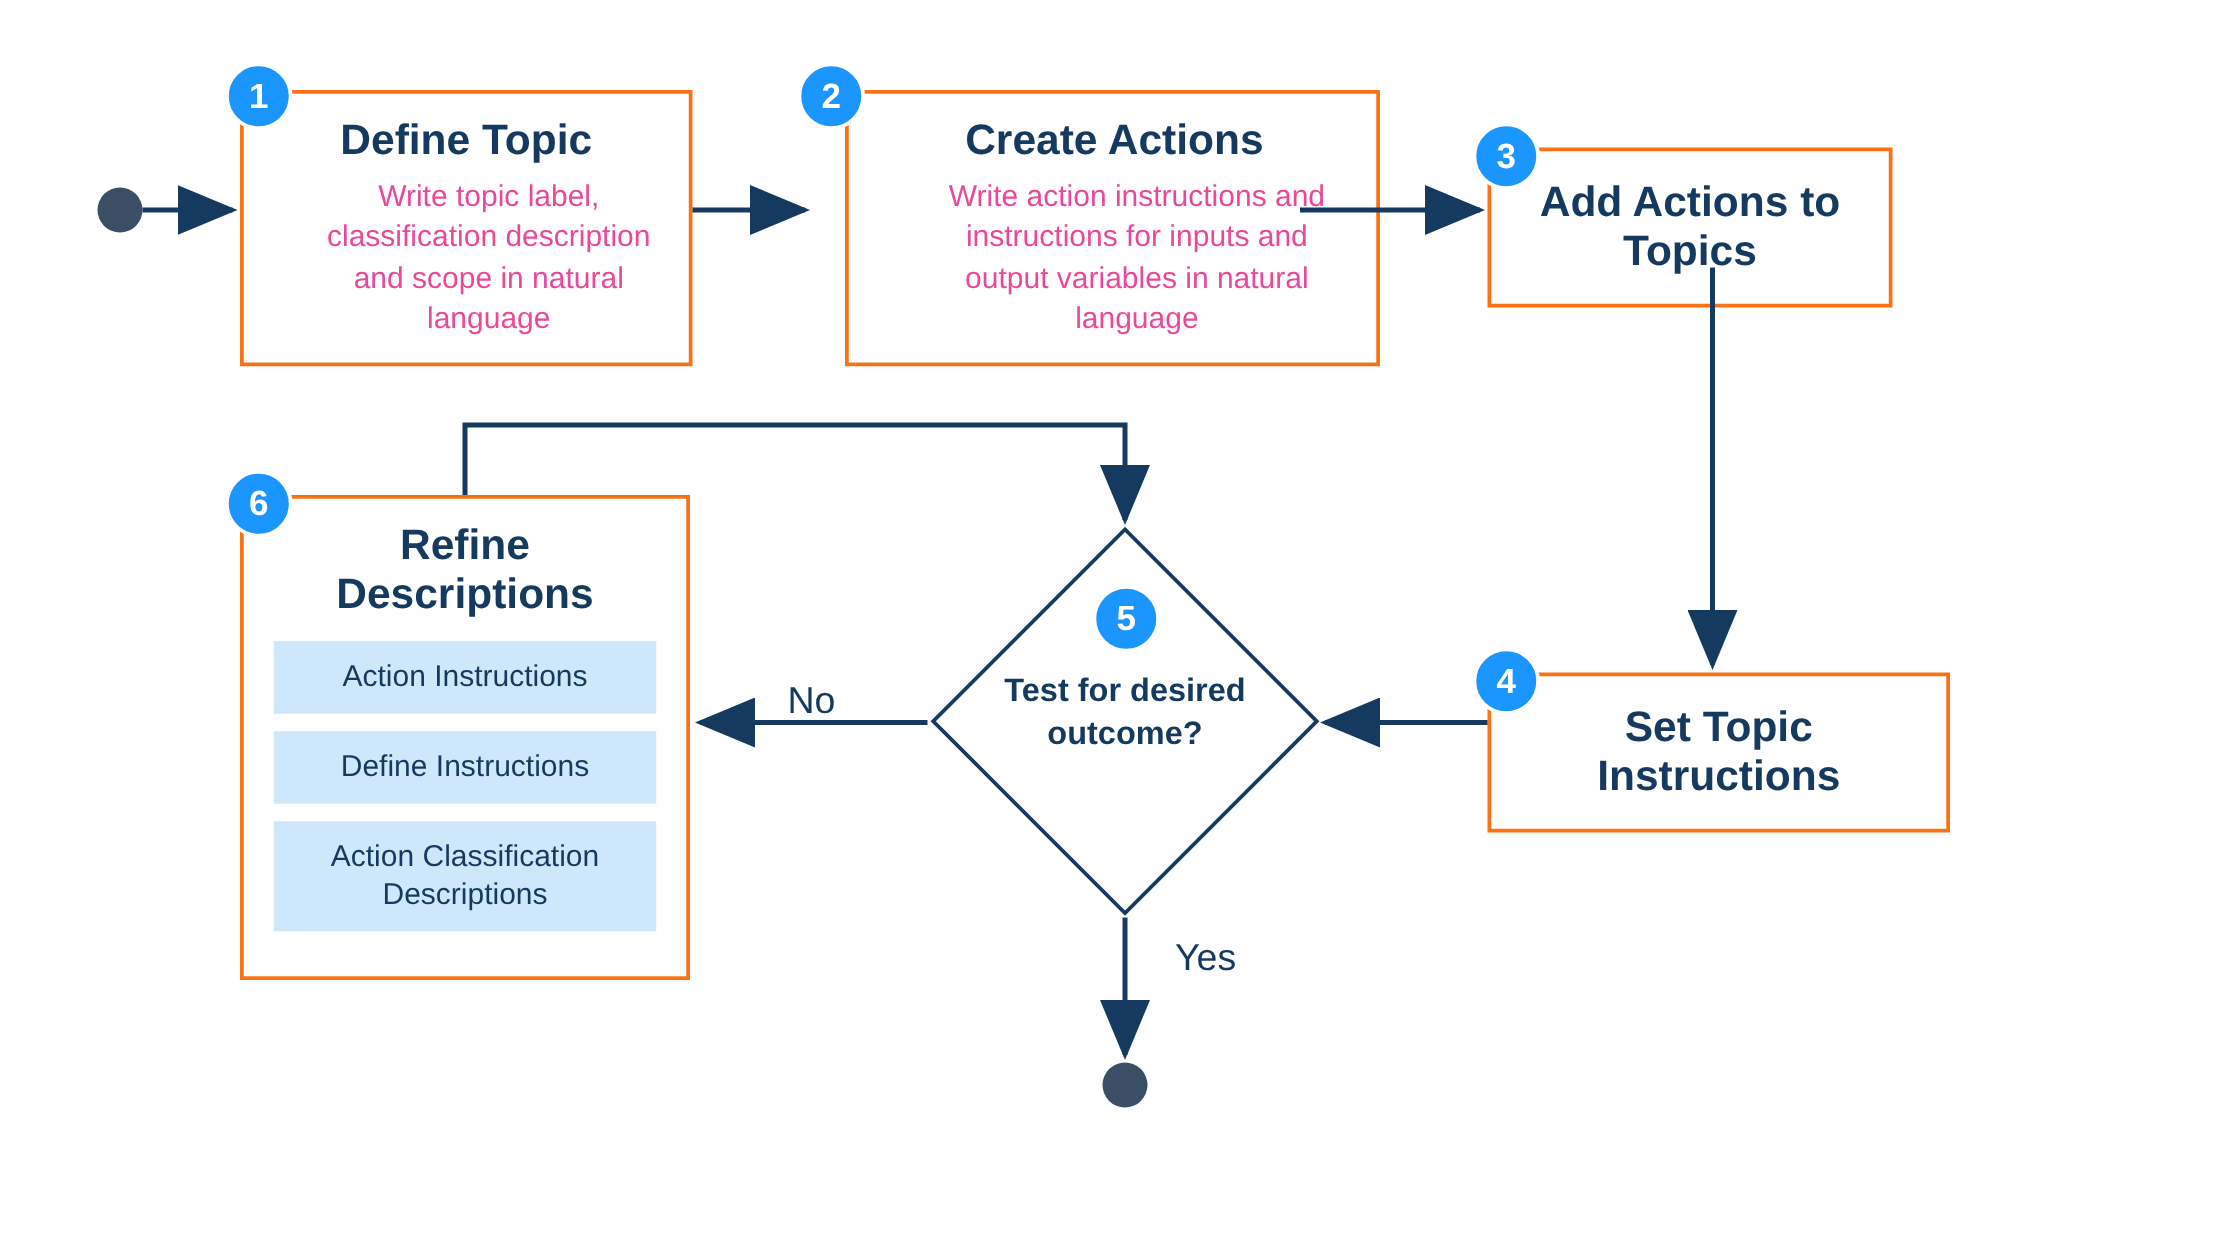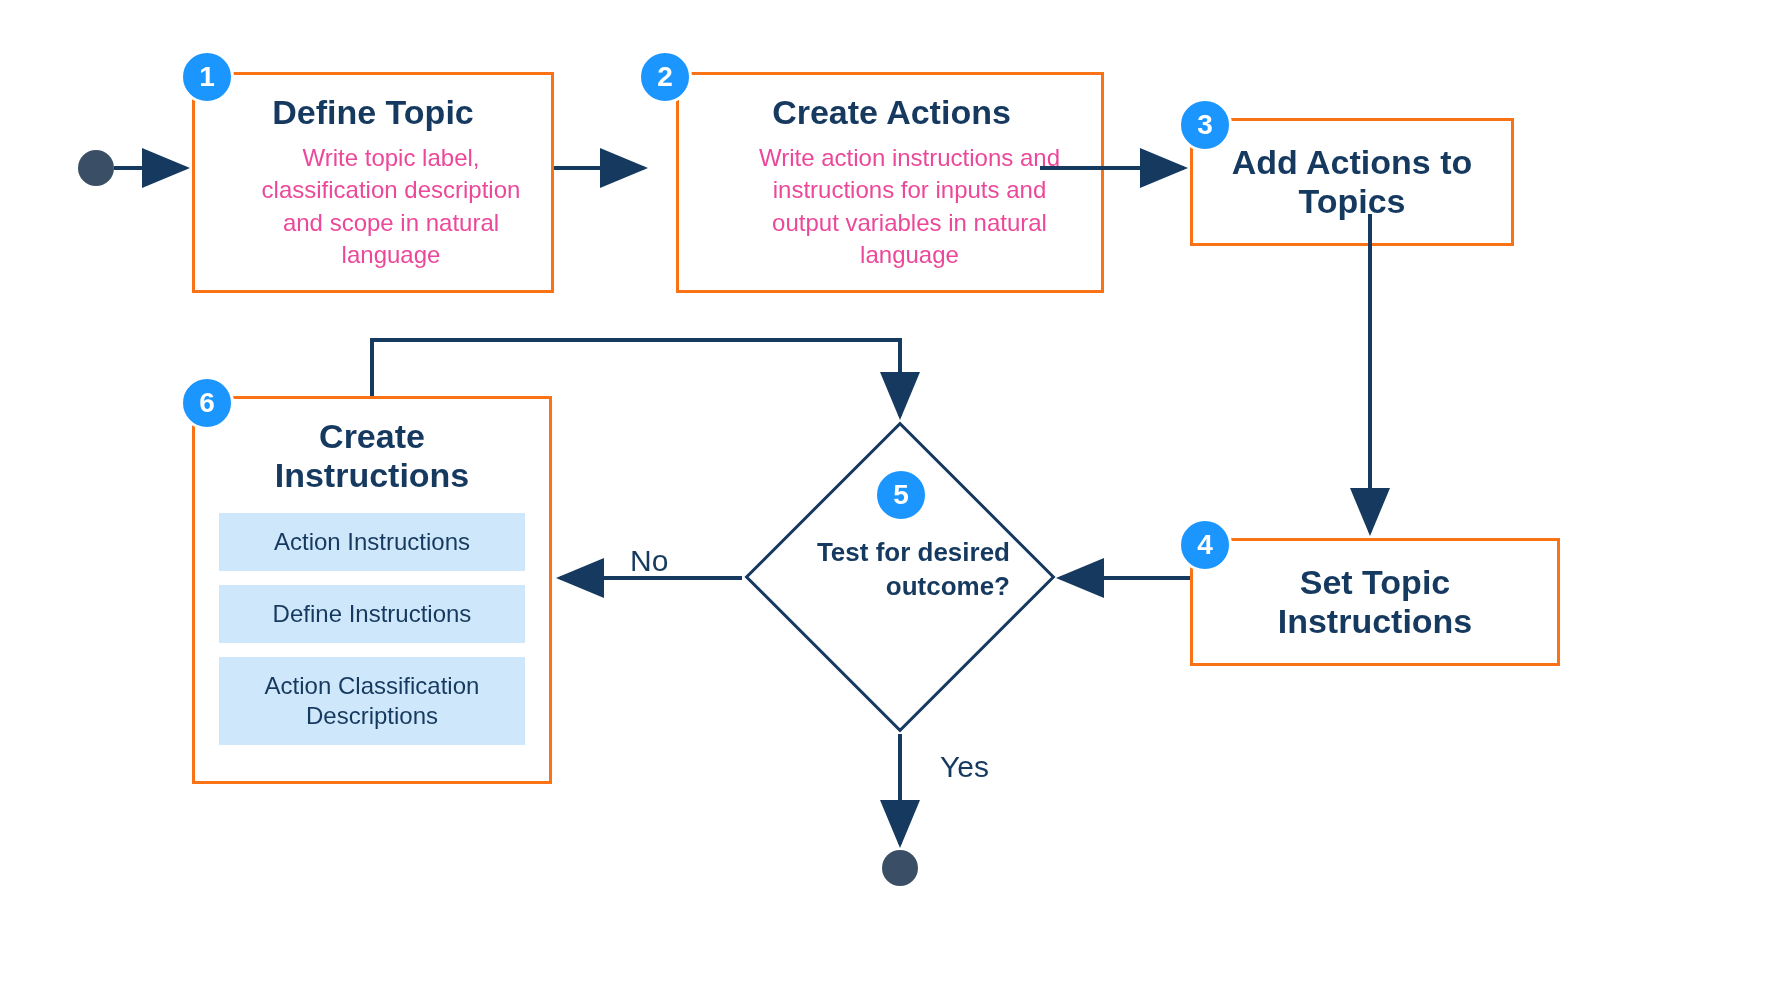--- a/index.html
+++ b/index.html
@@ -54,21 +54,21 @@
       position: absolute;
       width: 220px;
       height: 220px;
       transform: rotate(45deg);
       border: 3px solid #163a5f;
       background: #fff;
     }
     .diamond-content {
       position: absolute;
       width: 220px;
-      text-align: right;
+      text-align: center;
       color: #163a5f;
       font-weight: 700;
       font-size: 26px;
       line-height: 1.3;
       z-index: 5;
     }
     .start-dot, .end-dot {
       position: absolute;
       width: 36px;
       height: 36px;
@@ -123,21 +123,21 @@
   <div class="box" style="left:1190px; top:538px; width:370px; padding:22px 24px;">
     <div class="box-title" style="margin-bottom:0;">Set Topic Instructions</div>
   </div>
   <div class="badge" style="left:1178px; top:518px;">4</div>
 
   <div class="diamond" style="left:790px; top:467px;"></div>
   <div class="diamond-content" style="left:790px; top:536px;">Test for desired outcome?</div>
   <div class="badge" style="left:874px; top:468px; z-index:12;">5</div>
 
   <div class="box" style="left:192px; top:396px; width:360px; padding-bottom:22px;">
-    <div class="box-title" style="margin-bottom:18px;">Create Instructions</div>
+    <div class="box-title" style="margin-bottom:18px;">Refine Descriptions</div>
     <div class="refine-item">Action Instructions</div>
     <div class="refine-item">Define Instructions</div>
     <div class="refine-item">Action Classification Descriptions</div>
   </div>
   <div class="badge" style="left:180px; top:376px;">6</div>
 
   <div class="label" style="left:630px; top:544px;">No</div>
   <div class="label" style="left:940px; top:750px;">Yes</div>
 
   <div class="end-dot" style="left:882px; top:850px;"></div>

